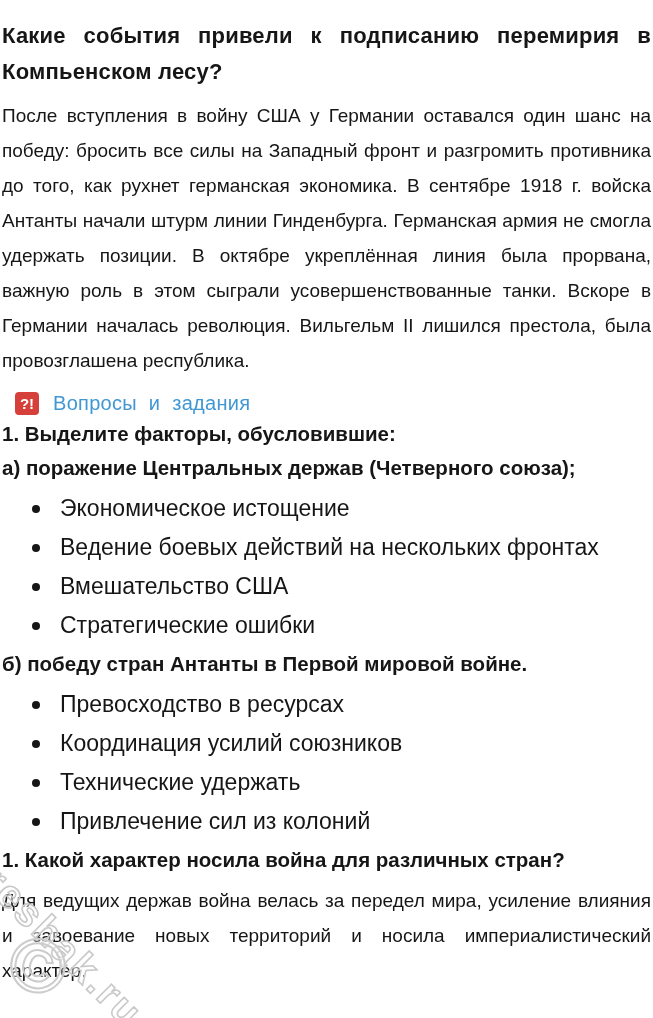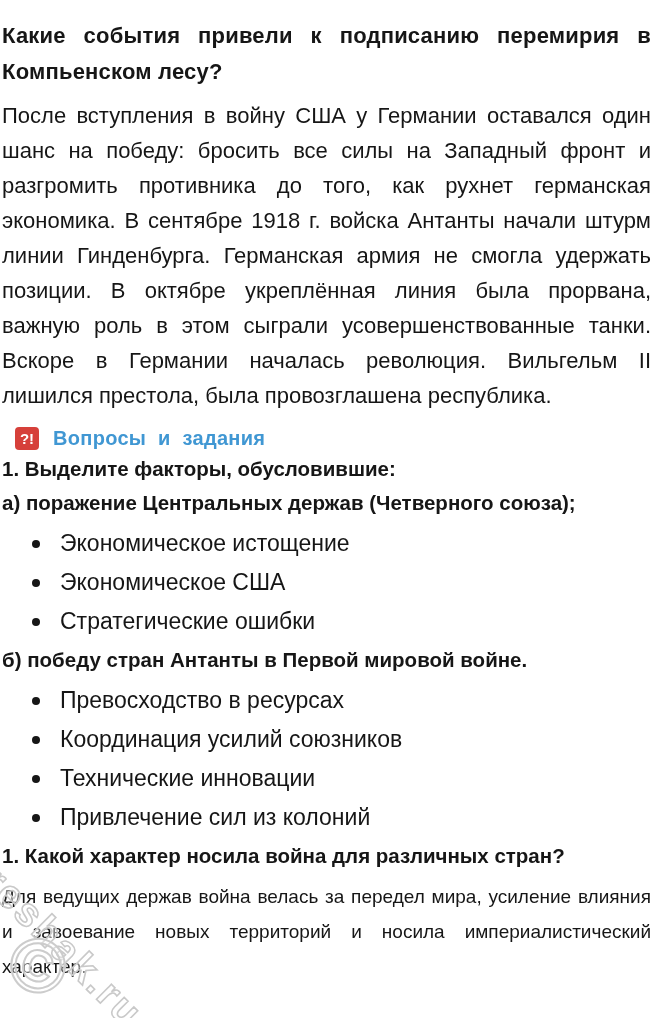--- a/index.html
+++ b/index.html
@@ -14,37 +14,37 @@
   }
   .content { padding: 2px 2px 0 2px; position: relative; z-index: 1; }
 
   .title {
     font-size: 22px; font-weight: bold;
     line-height: 36px; margin: 16px 0 8px 0;
     text-align: justify;
     letter-spacing: 0.2px;
   }
   .body-par {
-    font-size: 22px; line-height: 35px;
+    font-size: 19px; line-height: 35px;
     margin: 0; text-align: justify;
   }
   .section-header {
     display: flex; align-items: center;
     margin: 14px 0 0 13px;
   }
   .badge {
     width: 24px; height: 23px;
     background: #d6403a; color: #ffffff;
     border-radius: 4px;
     display: flex; align-items: center; justify-content: center;
     font-size: 15px; font-weight: bold;
     flex: 0 0 auto;
   }
   .section-label {
-    color: #4097d3; font-weight: bold;
+    color: #4097d3; font-weight: normal;
     font-size: 20px; margin-left: 14px;
     word-spacing: 6px; letter-spacing: 0.3px; text-align: right;
   }
   .q-heading {
     font-size: 20.5px; font-weight: bold;
     line-height: 30px; margin: 4px 0 0 0;
   }
   .sub-heading {
     font-size: 20.5px; font-weight: bold;
     line-height: 30px; margin: 4px 0 0 0;
@@ -97,30 +97,31 @@
     <span class="badge">?!</span>
     <span class="section-label">Вопросы и задания</span>
   </div>
 
   <h2 class="q-heading">1. Выделите факторы, обусловившие:</h2>
 
   <h3 class="sub-heading">а) поражение Центральных держав (Четверного союза);</h3>
 
   <ul class="bullets">
     <li>Экономическое истощение</li>
-    <li>Экономическое США</li>
+    <li>Ведение боевых действий на нескольких фронтах</li>
+    <li>Вмешательство США</li>
     <li>Стратегические ошибки</li>
   </ul>
 
   <h3 class="sub-heading">б) победу стран Антанты в Первой мировой войне.</h3>
 
   <ul class="bullets">
     <li>Превосходство в ресурсах</li>
     <li>Координация усилий союзников</li>
-    <li>Технические инновации</li>
+    <li>Технические удержать</li>
     <li>Привлечение сил из колоний</li>
   </ul>
 
   <h2 class="q-heading">1. Какой характер носила война для различных стран?</h2>
 
   <p class="answer-par">Для ведущих держав война велась за передел мира, усиление влияния и завоевание новых территорий и носила империалистический характер.</p>
 
 </div>
 
 <div class="watermark">reshak.ru</div>

